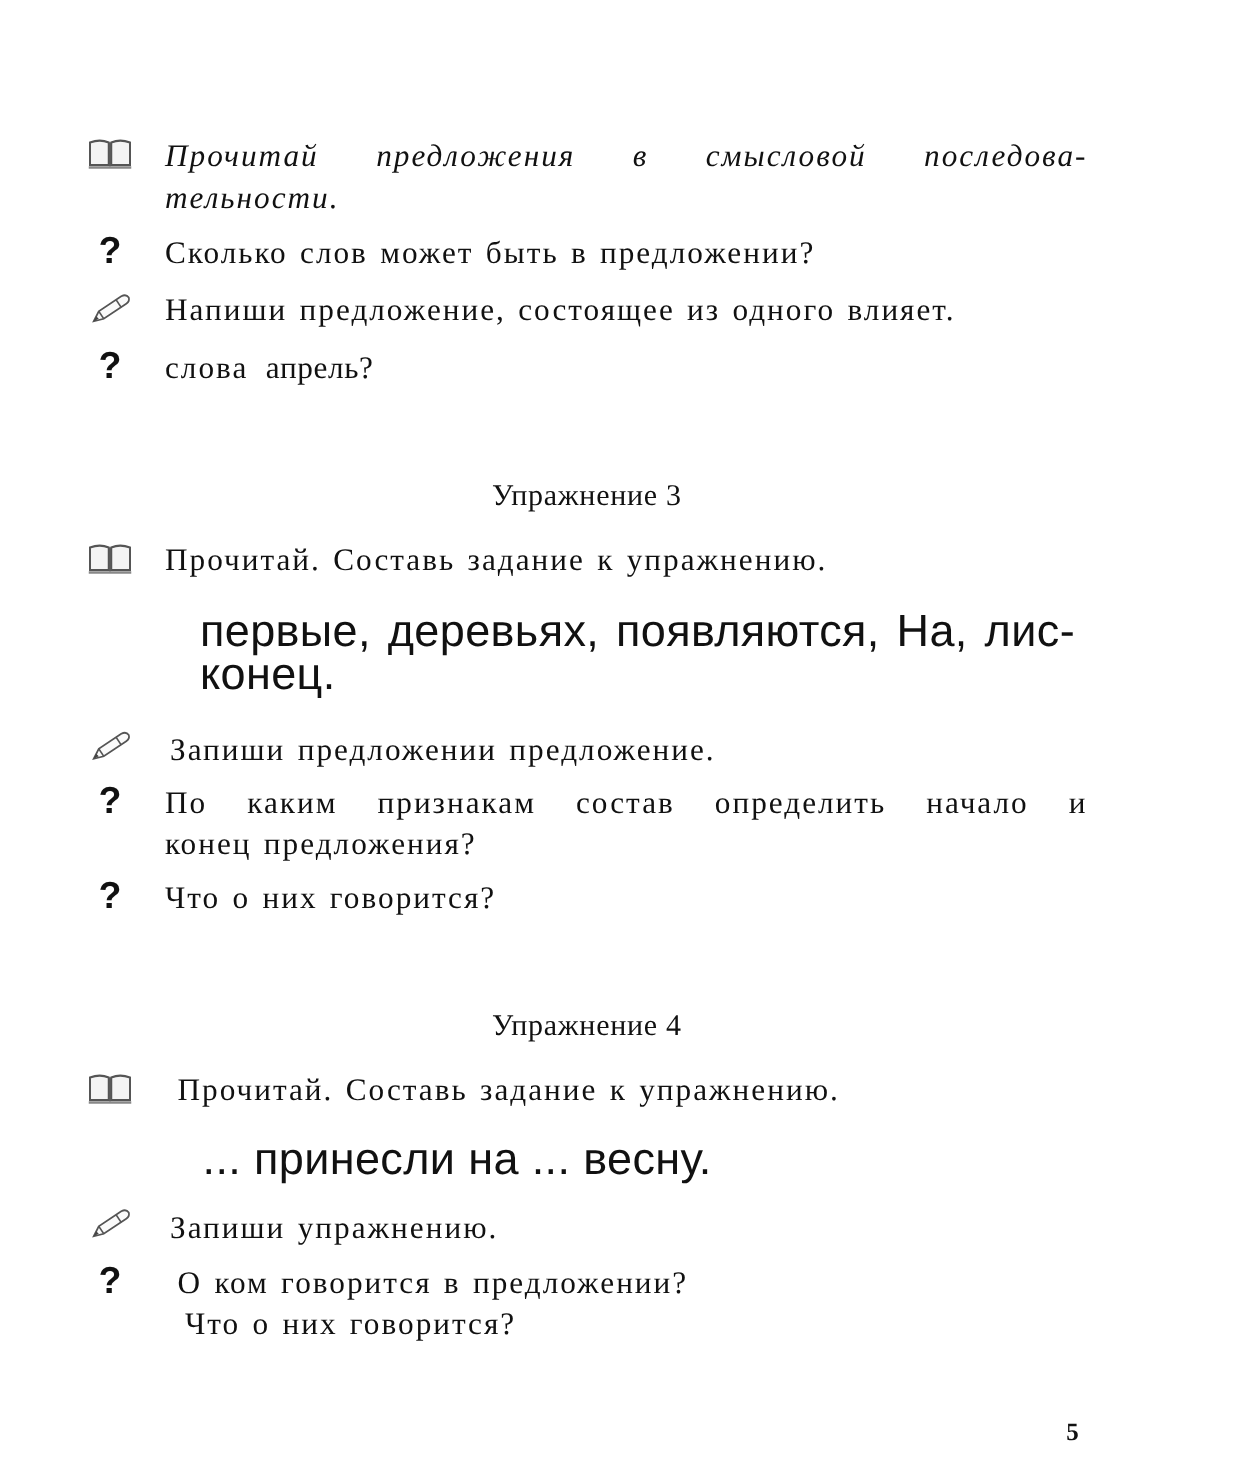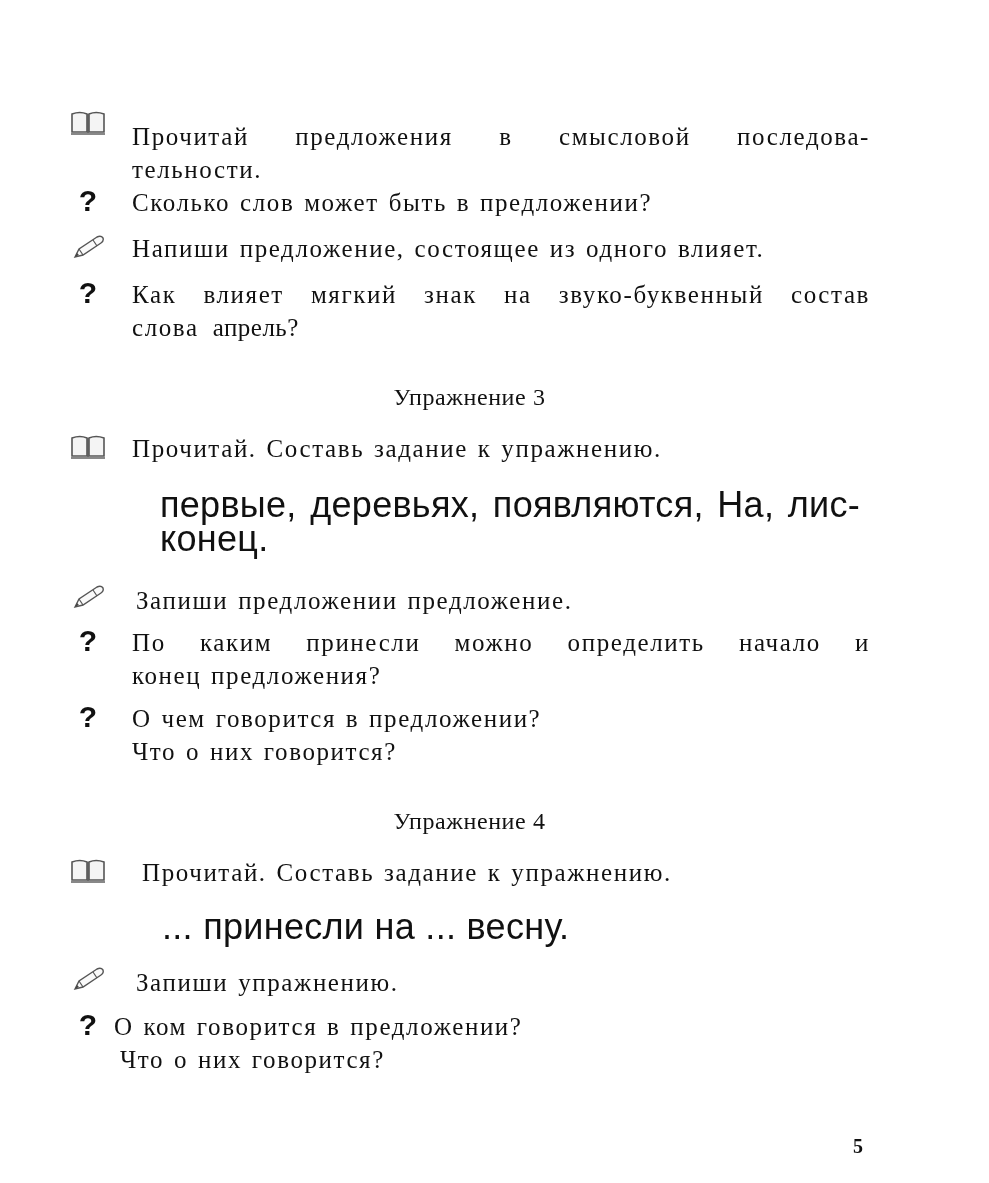--- a/index.html
+++ b/index.html
@@ -101,21 +101,21 @@
 
   <div class="row" style="top:108px; height:70px;">
     <span class="icon" style="top:2px;">
       <svg width="36" height="26" viewBox="0 0 36 26">
         <path d="M2 4 L2 22 L17 22 L17 4 Q10 1 2 4 Z" fill="#f4f4f4" stroke="#555" stroke-width="1.6"></path>
         <path d="M34 4 L34 22 L19 22 L19 4 Q26 1 34 4 Z" fill="#f4f4f4" stroke="#555" stroke-width="1.6"></path>
         <path d="M1 23 L35 23 L35 25 L1 25 Z" fill="#888"></path>
         <line x1="18" y1="4" x2="18" y2="23" stroke="#555" stroke-width="1.4"></line>
       </svg>
     </span>
-    <div class="text" style="top:12px;">
+    <div class="text" style="top:1px;font-style:italic;">
       <span class="line1">Прочитай предложения в смысловой последова-</span>
       <span>тельности.</span>
     </div>
   </div>
 
   <div class="row" style="top:186px; height:36px;">
     <span class="icon q" style="top:0;">?</span>
     <div class="text" style="top:0;font-family:Liberation Serif, serif;">Сколько слов может быть в предложении?</div>
   </div>
 
@@ -127,21 +127,20 @@
         <line x1="22" y1="6" x2="26" y2="12" stroke="#555" stroke-width="1.2"></line>
         <path d="M4 23 L6 19 L8 21 Z" fill="#444"></path>
       </svg>
     </span>
     <div class="text" style="top:0;">Напиши предложение, состоящее из одного влияет.</div>
   </div>
 
   <div class="row" style="top:278px; height:70px;">
     <span class="icon q" style="top:0;">?</span>
     <div class="text" style="top:0;">
-      <span class="line1">Как влияет мягкий знак на звуко-буквенный состав</span>
       <span>слова</span><span class="italic">апрель?</span>
     </div>
   </div>
 
   <div class="heading" style="top:384px; padding-left:0; left:-25px;">Упражнение 3</div>
 
   <div class="row" style="top:432px; height:36px;">
     <span class="icon" style="top:2px;">
       <svg width="36" height="26" viewBox="0 0 36 26">
         <path d="M2 4 L2 22 L17 22 L17 4 Q10 1 2 4 Z" fill="#f4f4f4" stroke="#555" stroke-width="1.6"></path>
@@ -166,29 +165,28 @@
         <line x1="22" y1="6" x2="26" y2="12" stroke="#555" stroke-width="1.2"></line>
         <path d="M4 23 L6 19 L8 21 Z" fill="#444"></path>
       </svg>
     </span>
     <div class="text" style="top:0; left:66px;">Запиши предложении предложение.</div>
   </div>
 
   <div class="row" style="top:626px; height:70px;">
     <span class="icon q" style="top:0;">?</span>
     <div class="text" style="top:0;">
-      <span class="line1">По каким принесли можно определить начало и</span>
+      <span class="line1">По каким признакам состав определить начало и</span>
       <span>конец предложения?</span>
     </div>
   </div>
 
   <div class="row" style="top:702px; height:70px;">
     <span class="icon q" style="top:0;">?</span>
     <div class="text" style="top:0;">
-      <span style="display:block;">О чем говорится в предложении?</span>
       <span>Что о них говорится?</span>
     </div>
   </div>
 
   <div class="heading" style="top:808px; left:-25px;">Упражнение 4</div>
 
   <div class="row" style="top:856px; height:36px;">
     <span class="icon" style="top:2px;">
       <svg width="36" height="26" viewBox="0 0 36 26">
         <path d="M2 4 L2 22 L17 22 L17 4 Q10 1 2 4 Z" fill="#f4f4f4" stroke="#555" stroke-width="1.6"></path>
@@ -209,21 +207,21 @@
         <line x1="8" y1="15" x2="12" y2="21" stroke="#555" stroke-width="1.2"></line>
         <line x1="22" y1="6" x2="26" y2="12" stroke="#555" stroke-width="1.2"></line>
         <path d="M4 23 L6 19 L8 21 Z" fill="#444"></path>
       </svg>
     </span>
     <div class="text" style="top:0; left:66px;">Запиши упражнению.</div>
   </div>
 
   <div class="row" style="top:1010px; height:70px;">
     <span class="icon q" style="top:0;">?</span>
-    <div class="text" style="top:0; left:44px;">
+    <div class="text" style="top:0; left:72px;">
       <span style="display:block;">О ком говорится в предложении?</span>
       <span style="padding-left:6px;">Что о них говорится?</span>
     </div>
   </div>
 
   <div class="page-number">5</div>
 
 </div>
 
 </body></html>

